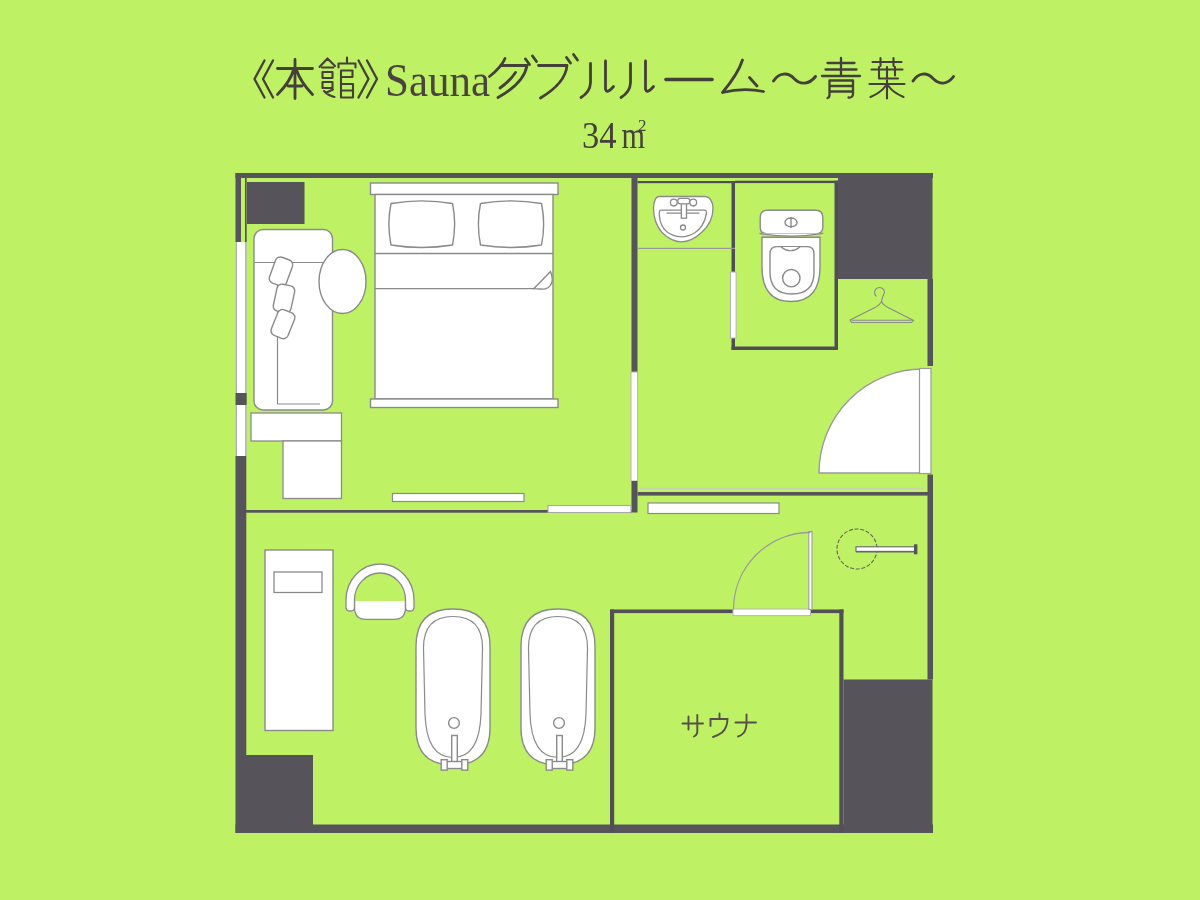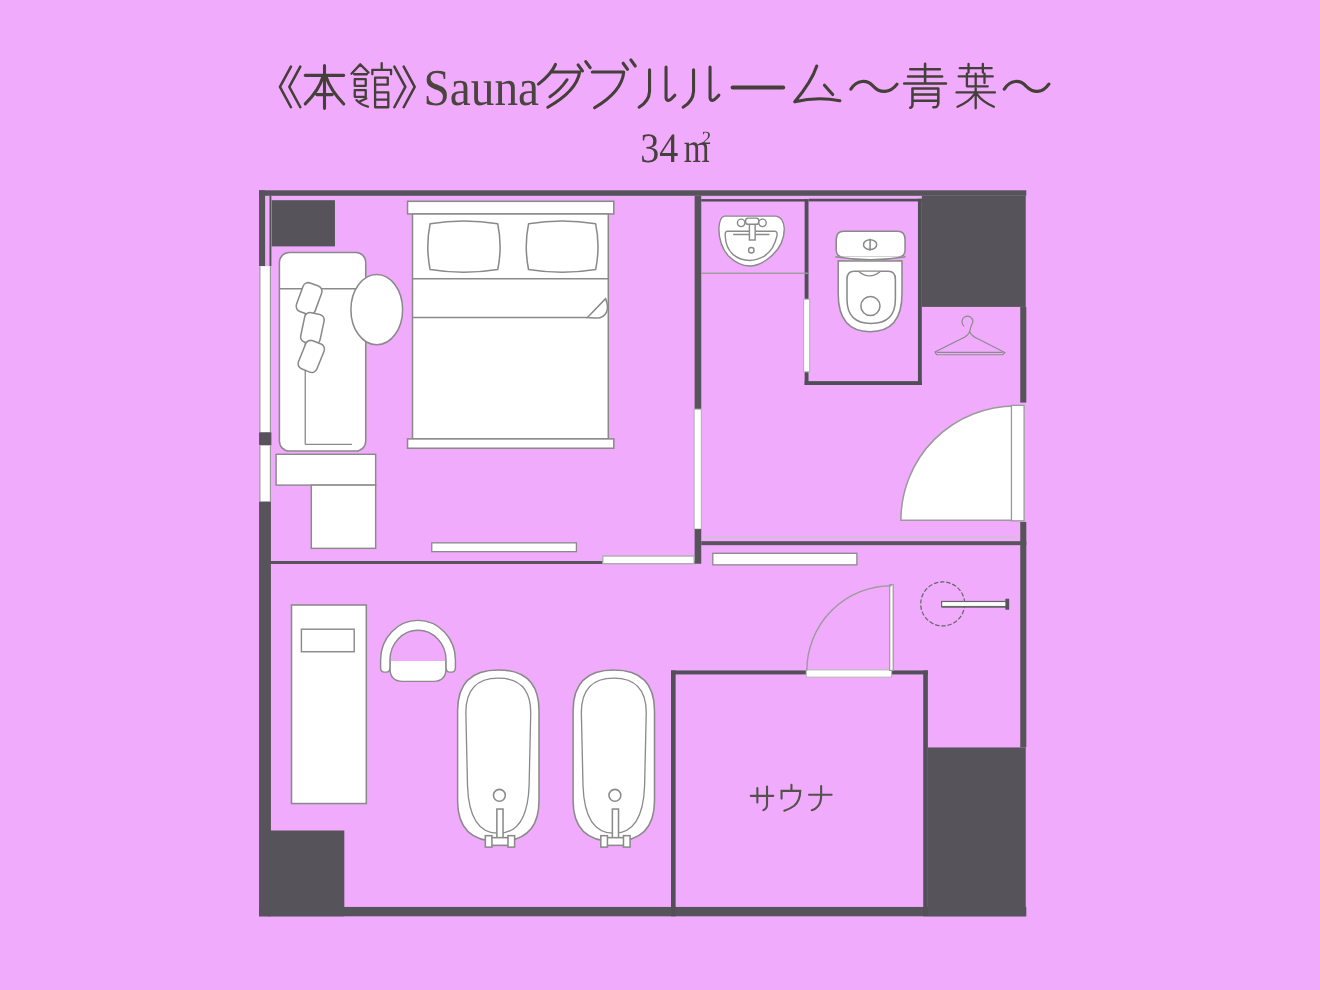--- a/index.html
+++ b/index.html
@@ -1,16 +1,16 @@
 <!DOCTYPE html>
 <html><head>
 <meta charset="utf-8">
 <style>
 html,body{margin:0;padding:0;background:#ffffff;}
-#stage{position:relative;width:1200px;height:900px;background:#f0abfc;overflow:hidden;
+#stage{position:relative;width:1200px;height:900px;background:#bef264;overflow:hidden;
 font-family:"Liberation Serif", serif;}
 svg{position:absolute;left:0;top:0;}
 </style>
 </head>
 <body>
 <div id="stage">
 <svg width="1200" height="900" viewBox="0 0 1200 900" fill="none">
 <g stroke-linecap="butt">
 
 <rect x="235.5" y="173" width="697.5" height="5" fill="#56535a"></rect>

